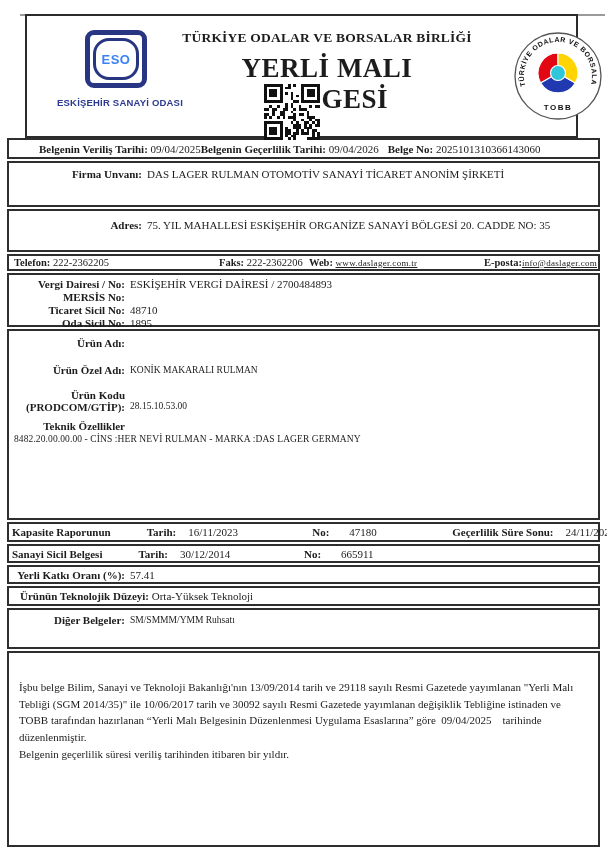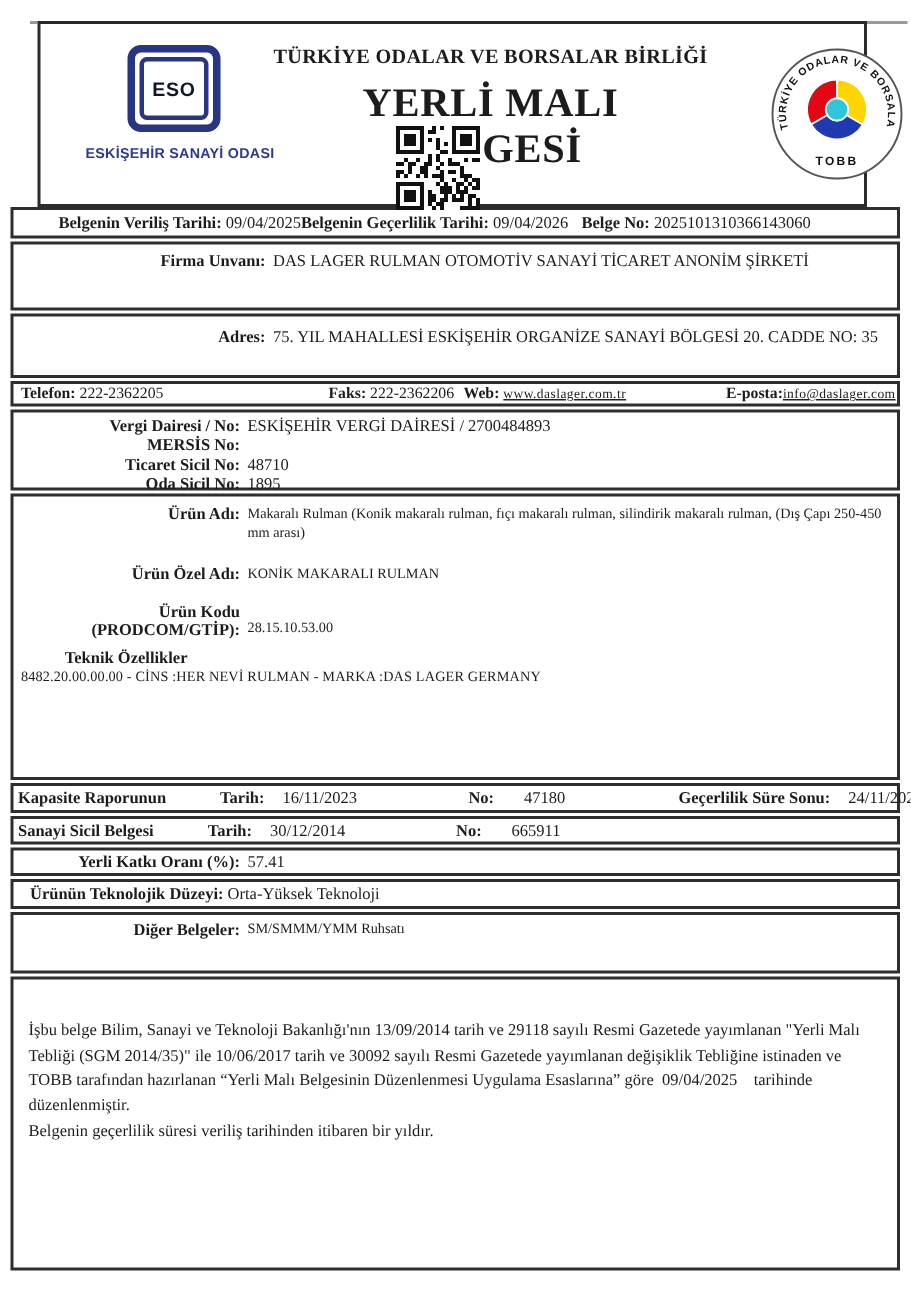--- a/index.html
+++ b/index.html
@@ -13,23 +13,23 @@
   .header-box{
     position:absolute;left:25px;top:14px;width:553px;height:124px;
     border:2px solid #2b2b2b;background:#fff;box-sizing:border-box;
   }
   .eso{position:absolute;left:30px;top:14px;width:118px;text-align:center;}
   .eso-frame{
     width:46px;height:42px;margin:0 auto;border:5px solid #283583;border-radius:9px;
     padding:3px;background:#fff;box-sizing:content-box;
   }
   .eso-inner{
-    width:100%;height:100%;border:3px solid #283583;border-radius:5px;background:#fff;
+    width:100%;height:100%;border:3px solid #283583;border-radius:16px;background:#fff;
     display:flex;align-items:center;justify-content:center;box-sizing:border-box;
-    font:bold 13px "Liberation Sans",sans-serif;color:#0f172a;letter-spacing:.5px;
+    font:bold 13px "Liberation Sans",sans-serif;color:#3b82f6;letter-spacing:.5px;
   }
   .eso-name{margin-top:9px;font:bold 9.5px "Liberation Sans",sans-serif;color:#2b3990;letter-spacing:.2px;white-space:nowrap;}
   .titles{position:absolute;left:150px;top:14px;width:300px;text-align:center;}
   .org-title{font-weight:bold;font-size:13.5px;letter-spacing:.2px;}
   .doc-title{font-weight:bold;font-size:27px;margin-top:7px;letter-spacing:.5px;}
   .qr{position:absolute;left:264px;top:84px;width:56px;height:56px;z-index:3;background:#fff;}
   .tobb{position:absolute;left:486px;top:14px;width:90px;height:92px;}
   
   .tbl{position:absolute;left:7px;top:138px;width:593px;}
   .row{
@@ -56,21 +56,21 @@
   .r-kap .l2,.r-san .l2{flex:0 0 26px;padding-left:24px;}
   .r-kap .v1,.r-san .v1{flex:0 0 112px;}
   .r-kap .l3,.r-san .l3{flex:0 0 25px;font-weight:bold;}
   .r-kap .v2,.r-san .v2{flex:0 0 91px;}
   .r-kap .l4{flex:0 0 82px;font-weight:bold;}
   .r-yerli{height:19px;display:flex;align-items:flex-end;}
   .r-tek{height:20px;display:flex;align-items:center;padding-left:11px;}
   .r-diger{height:41px;padding-top:4px;}
   .r-footer{height:196px;margin-bottom:0;}
   
-  .lv{display:flex;line-height:13px;margin-left:35px;}
+  .lv{display:flex;line-height:13px;}
   .lv > b{flex:0 0 116px;text-align:right;}
   .lv > span{margin-left:5px;}
   .lv.w130 > b{flex:0 0 133px;}
   .small{font-size:9.5px;}
   .lv-kodu{align-items:flex-end;}
   .lv-kodu > b{line-height:12px;white-space:pre-line;}
   .tek-baslik{display:block;width:116px;text-align:right;margin-top:7px;line-height:12px;}
   .tech-line{padding-left:5px;margin-top:2px;font-size:9.5px;letter-spacing:.1px;}
   .mt14{margin-top:14px;}
   .mt12{margin-top:12px;}
@@ -285,21 +285,20 @@
       </div>
     <div class="lv">
         <b>Oda Sicil No:</b>
         <span>1895</span>
       </div>
   </div>
 
   <div class="row r-urun">
     <div class="lv mt2">
         <b>Ürün Adı:</b>
-        <span class="small">Makaralı Rulman (Konik makaralı rulman, fıçı makaralı rulman, silindirik makaralı rulman, (Dış Çapı 250-450 mm arası)</span>
       </div>
     <div class="lv mt14">
         <b>Ürün Özel Adı:</b>
         <span class="small">KONİK MAKARALI RULMAN</span>
       </div>
     <div class="lv lv-kodu mt12">
         <b>Ürün Kodu
 (PRODCOM/GTİP):</b>
         <span class="small">28.15.10.53.00</span>
       </div>

